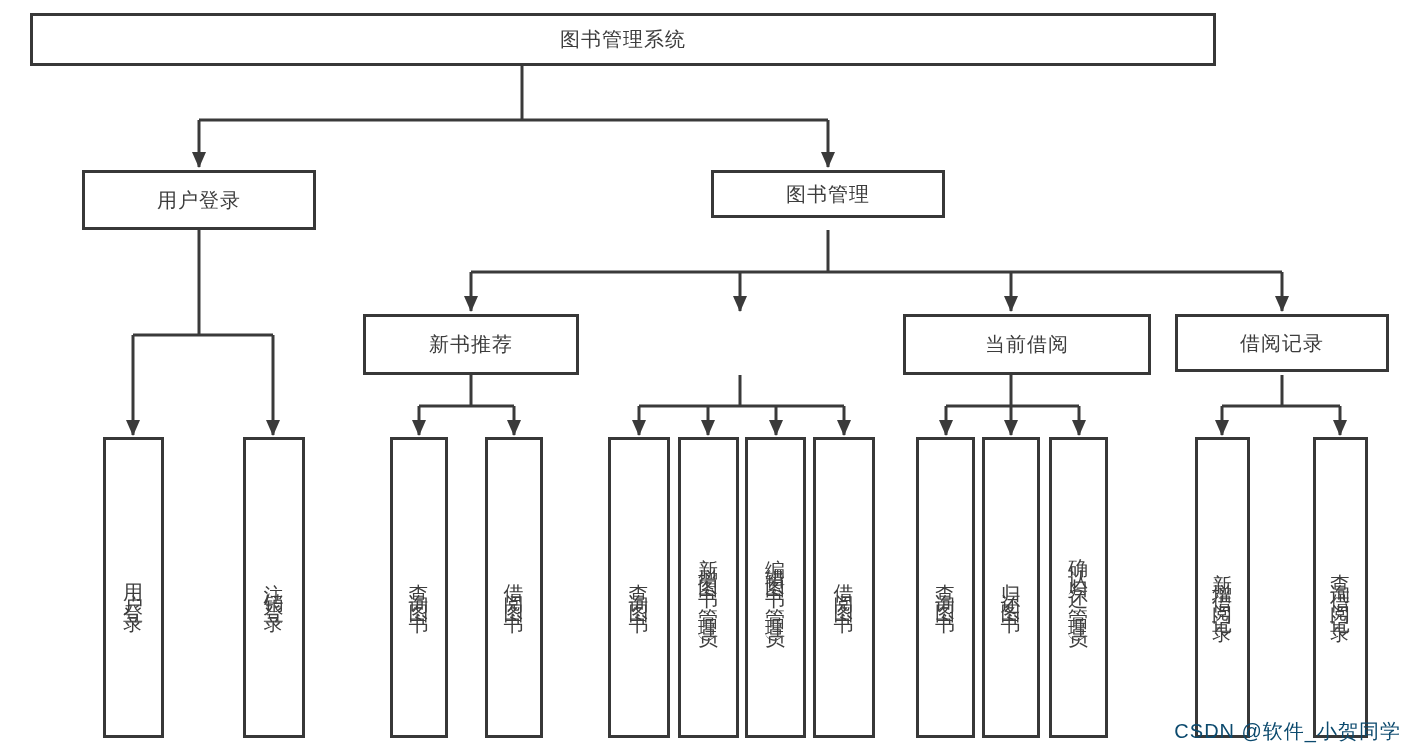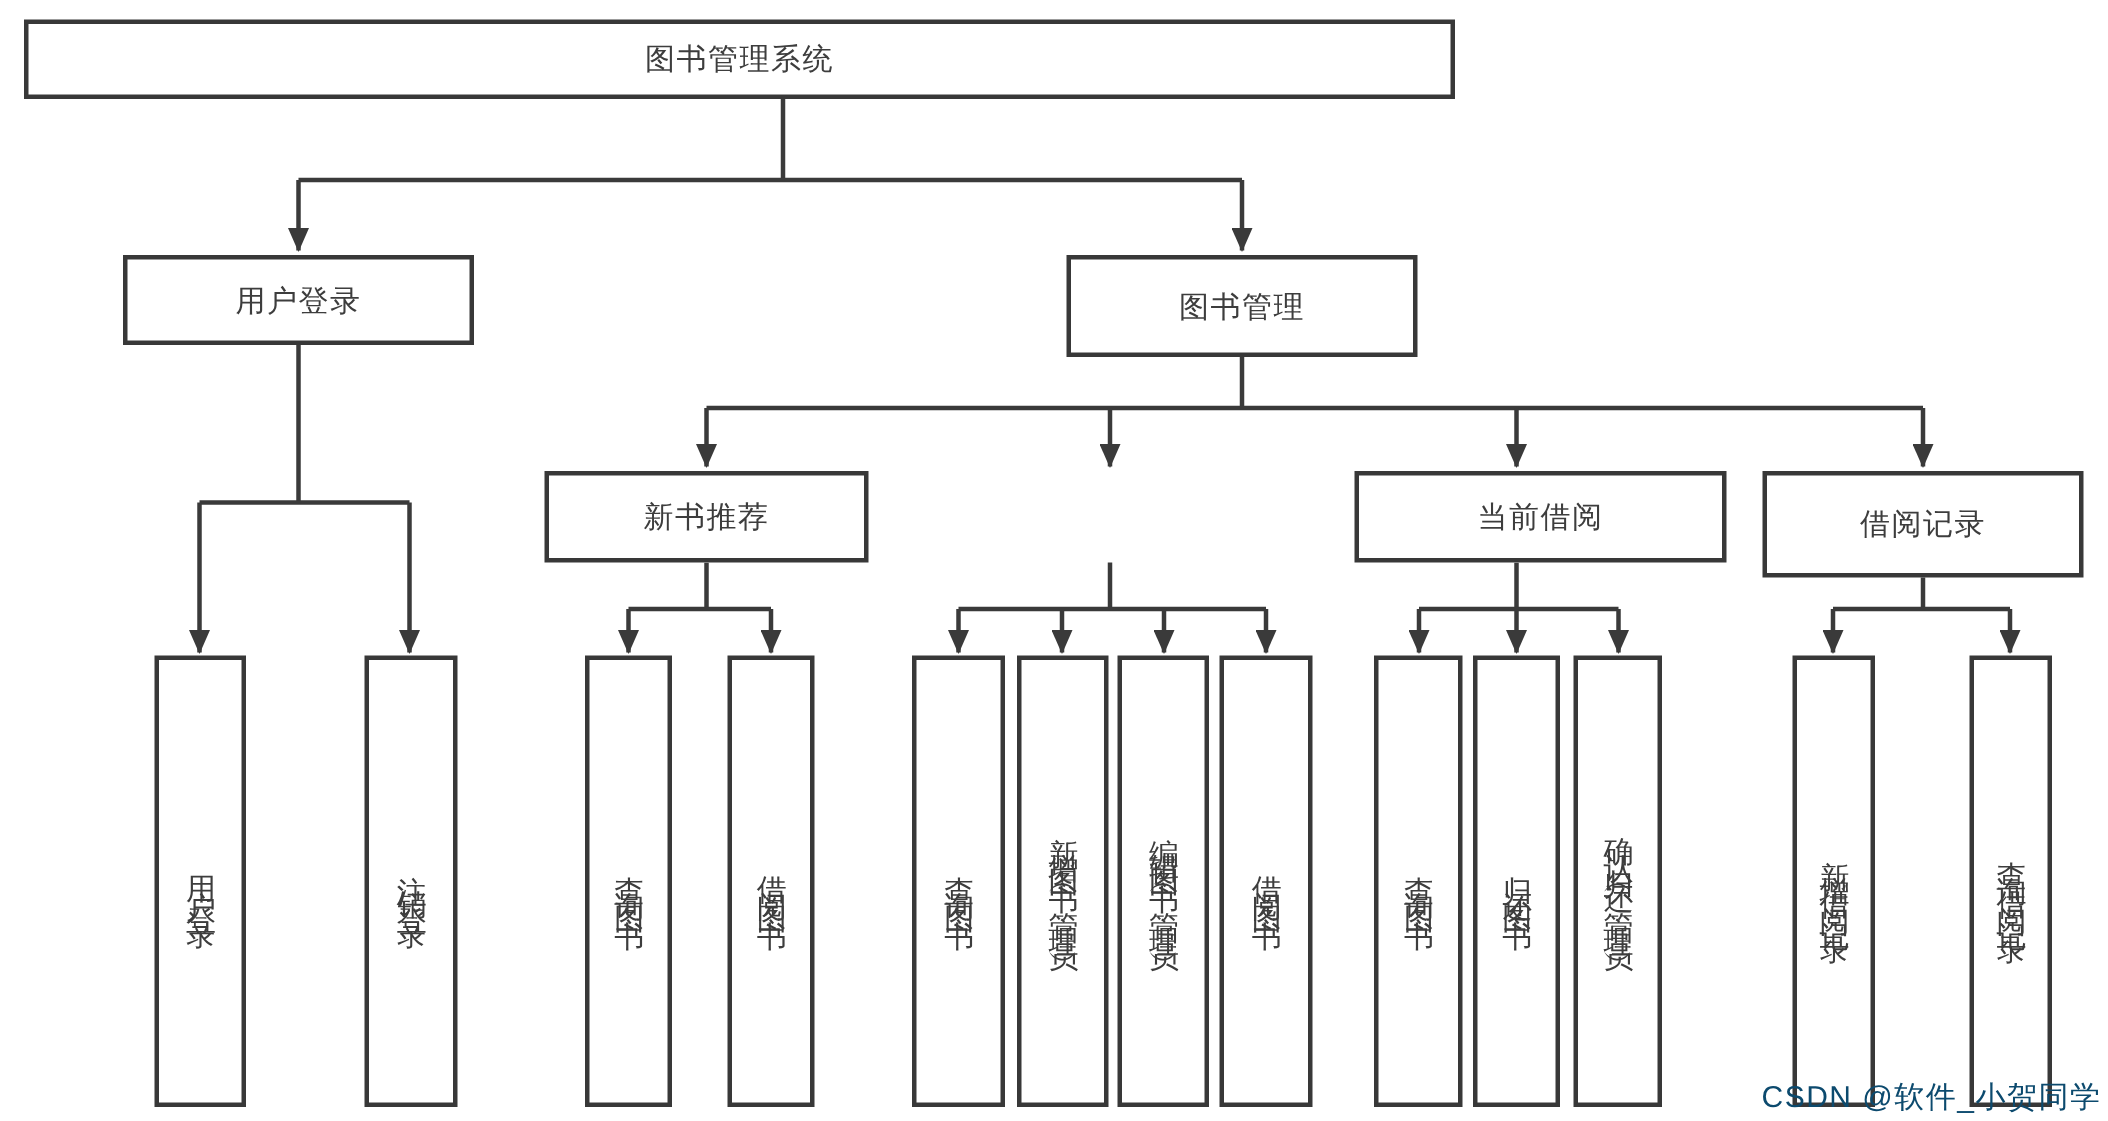--- a/index.html
+++ b/index.html
@@ -103,38 +103,38 @@
     <path class="edge" d="M946,406 L946,435" marker-end="url(#arrow)"></path>
     <path class="edge" d="M1011,406 L1011,435" marker-end="url(#arrow)"></path>
     <path class="edge" d="M1079,406 L1079,435" marker-end="url(#arrow)"></path>
 
     <path class="edge" d="M1282,375 L1282,406"></path>
     <path class="edge" d="M1222,406 L1340,406"></path>
     <path class="edge" d="M1222,406 L1222,435" marker-end="url(#arrow)"></path>
     <path class="edge" d="M1340,406 L1340,435" marker-end="url(#arrow)"></path>
   </svg>
 
-  <div class="box" style="left:16px; top:13px; width:954px; height:53px;">
+  <div class="box" style="left:30px; top:13px; width:1186px; height:53px;">
     <span class="hlabel">图书管理系统</span>
   </div>
 
   <div class="box" style="left:82px; top:170px; width:234px; height:60px;">
     <span class="hlabel">用户登录</span>
   </div>
-  <div class="box" style="left:711px; top:170px; width:234px; height:68px;">
+  <div class="box" style="left:711px; top:170px; width:234px; height:48px;">
     <span class="hlabel">图书管理</span>
   </div>
 
   <div class="box" style="left:363px; top:314px; width:216px; height:61px;">
     <span class="hlabel">新书推荐</span>
   </div>
   <div class="box" style="left:903px; top:314px; width:248px; height:61px;">
     <span class="hlabel">当前借阅</span>
   </div>
-  <div class="box" style="left:1175px; top:314px; width:214px; height:71px;">
+  <div class="box" style="left:1175px; top:314px; width:214px; height:58px;">
     <span class="hlabel">借阅记录</span>
   </div>
 
   <div class="box" style="left:103px; top:437px; width:61px; height:301px;">
     <span class="vlabel">用户登录</span>
   </div>
   <div class="box" style="left:243px; top:437px; width:62px; height:301px;">
     <span class="vlabel">注销登录</span>
   </div>
 

